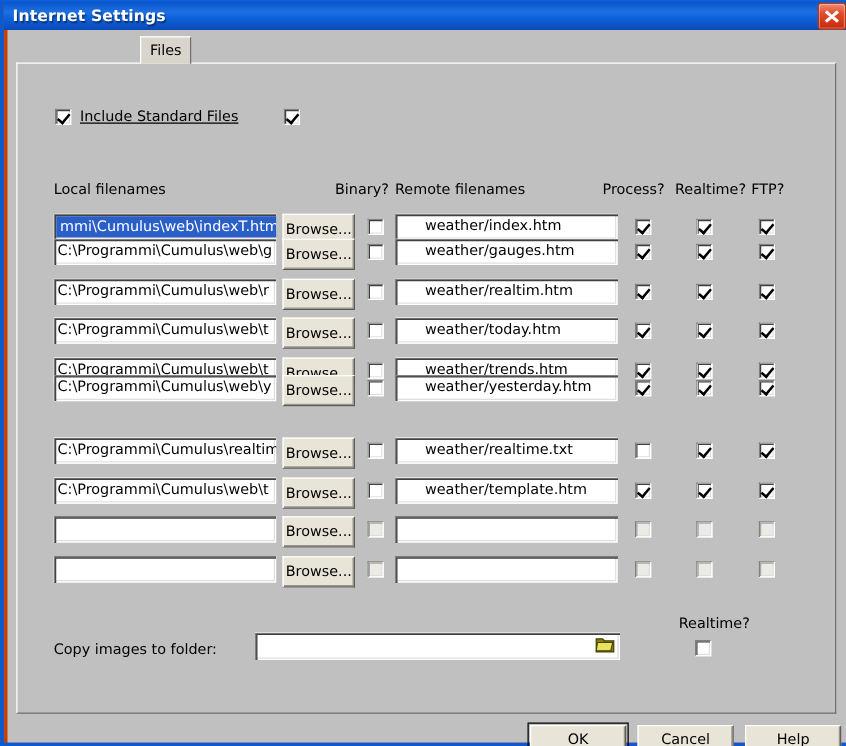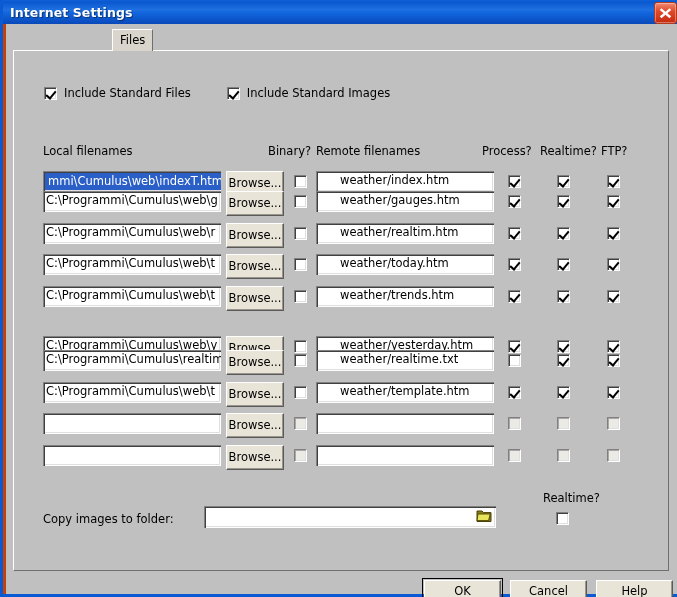--- a/index.html
+++ b/index.html
@@ -117,20 +117,21 @@
   }
 
   
   #include-row {
     position: absolute;
     left: 30px;
     top: 35px;
     display: flex;
     align-items: center;
     gap: 36px;
+    text-decoration: underline;
   }
   .cbwrap { display: flex; align-items: center; gap: 7px; }
   .cblabel { font-size: 11.5px; color: #000; white-space: nowrap; }
 
   
   .cb {
     width: 13px;
     height: 13px;
     box-sizing: border-box;
     background: #ffffff;
@@ -322,21 +323,20 @@
 
     <div id="tabpanel">
 
       <div id="include-row">
         <div class="cbwrap">
           <div class="cb checked"></div>
           <span class="cblabel">Include Standard Files</span>
         </div>
         <div class="cbwrap">
           <div class="cb checked"></div>
-          <span class="cblabel">Include Standard Images</span>
         </div>
       </div>
 
       <div class="colhead" style="left:29px;">Local filenames</div>
       <div class="colhead" style="left:254px;">Binary?</div>
       <div class="colhead" style="left:302px;">Remote filenames</div>
       <div class="colhead" style="left:468px;">Process?</div>
       <div class="colhead" style="left:526px;">Realtime?</div>
       <div class="colhead" style="left:587px;">FTP?</div>
 
@@ -379,21 +379,21 @@
           </div>
           <div class="filerow" style="top: 235px;">
             <div class="txt local">C:\Programmi\Cumulus\web\t</div>
             <div class="browse">Browse...</div>
             <div class="cb rowcb cb-binary"></div>
             <div class="txt remote">weather/trends.htm</div>
             <div class="cb rowcb cb-process checked"></div>
             <div class="cb rowcb cb-realtime checked"></div>
             <div class="cb rowcb cb-ftp checked"></div>
           </div>
-          <div class="filerow" style="top: 249px; margin-top: 36px;">
+          <div class="filerow" style="top: 249px;">
             <div class="txt local">C:\Programmi\Cumulus\web\y</div>
             <div class="browse">Browse...</div>
             <div class="cb rowcb cb-binary"></div>
             <div class="txt remote">weather/yesterday.htm</div>
             <div class="cb rowcb cb-process checked"></div>
             <div class="cb rowcb cb-realtime checked"></div>
             <div class="cb rowcb cb-ftp checked"></div>
           </div>
           <div class="filerow" style="top: 299px;">
             <div class="txt local">C:\Programmi\Cumulus\realtim</div>

